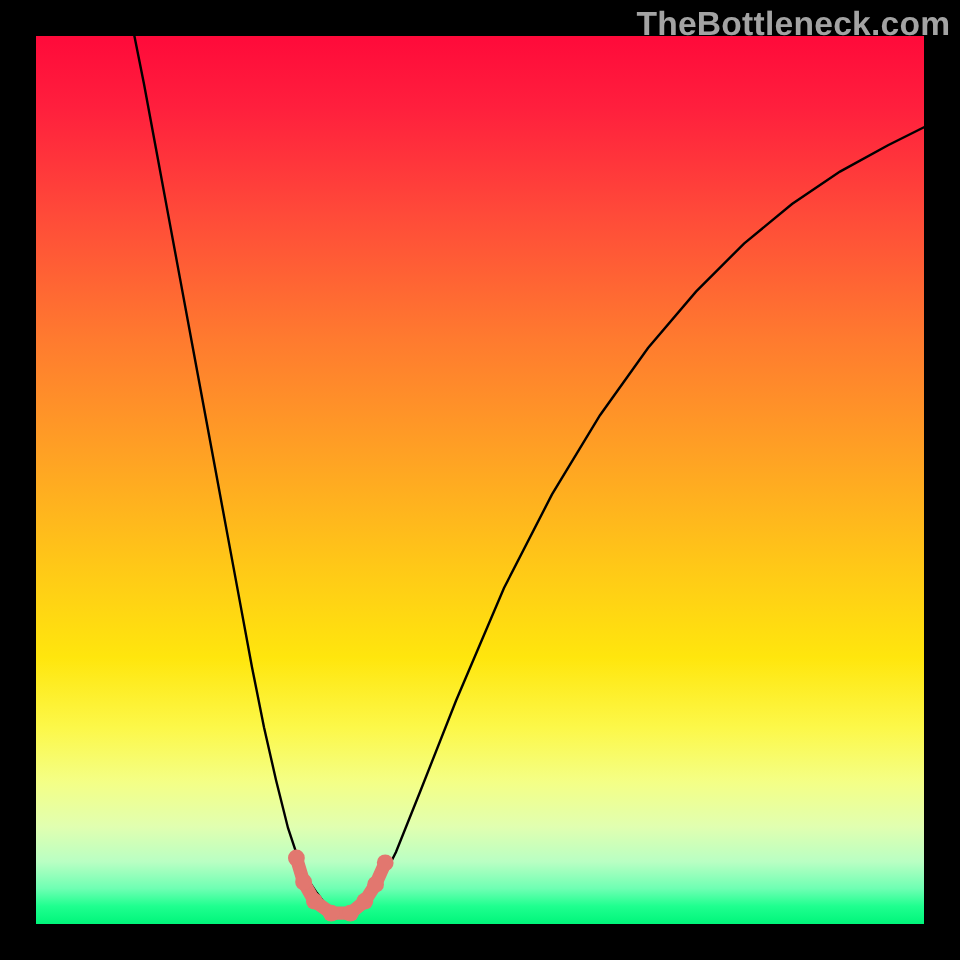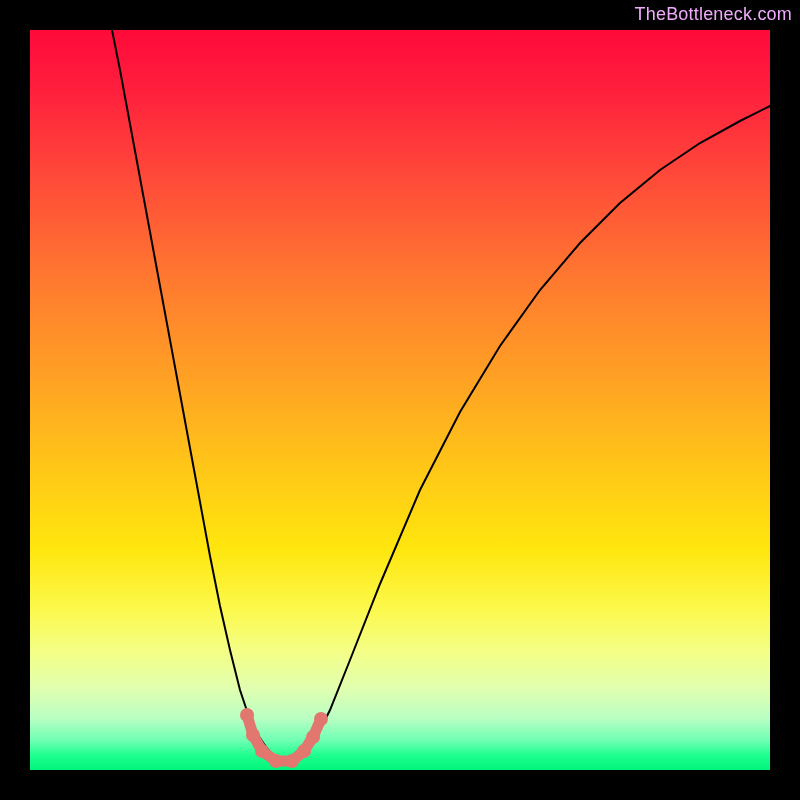--- a/index.html
+++ b/index.html
@@ -31,23 +31,23 @@
       #b9ffc3 93%,
       #6fffb3 96%,
       #1fff8f 98%,
       #00f57a 100%
     );
   }
   .watermark {
     position: absolute;
     top: 4px;
     right: 8px;
-    color: #f0abfc;
-    font-size: 18px;
-    font-weight: 400;
+    color: #a3a3a3;
+    font-size: 28px;
+    font-weight: 700;
     letter-spacing: 0.2px;
   }
   svg.plot {
     position: absolute;
     left: 0;
     top: 0;
     width: 740px;
     height: 740px;
     overflow: visible;
   }

